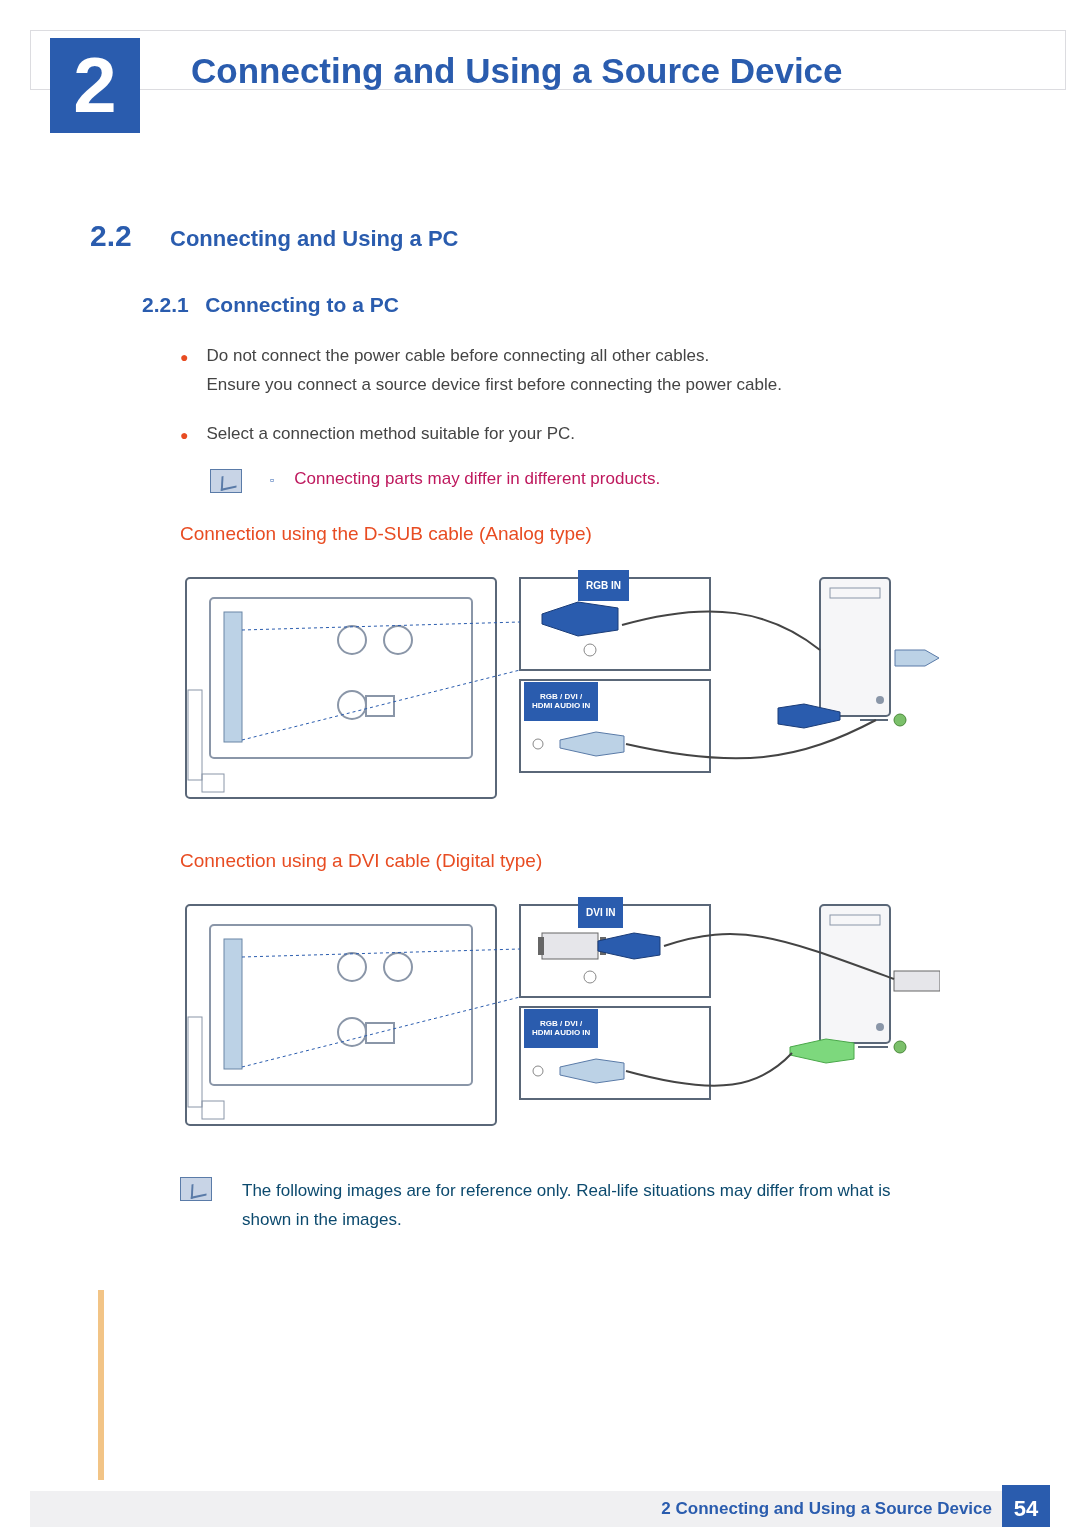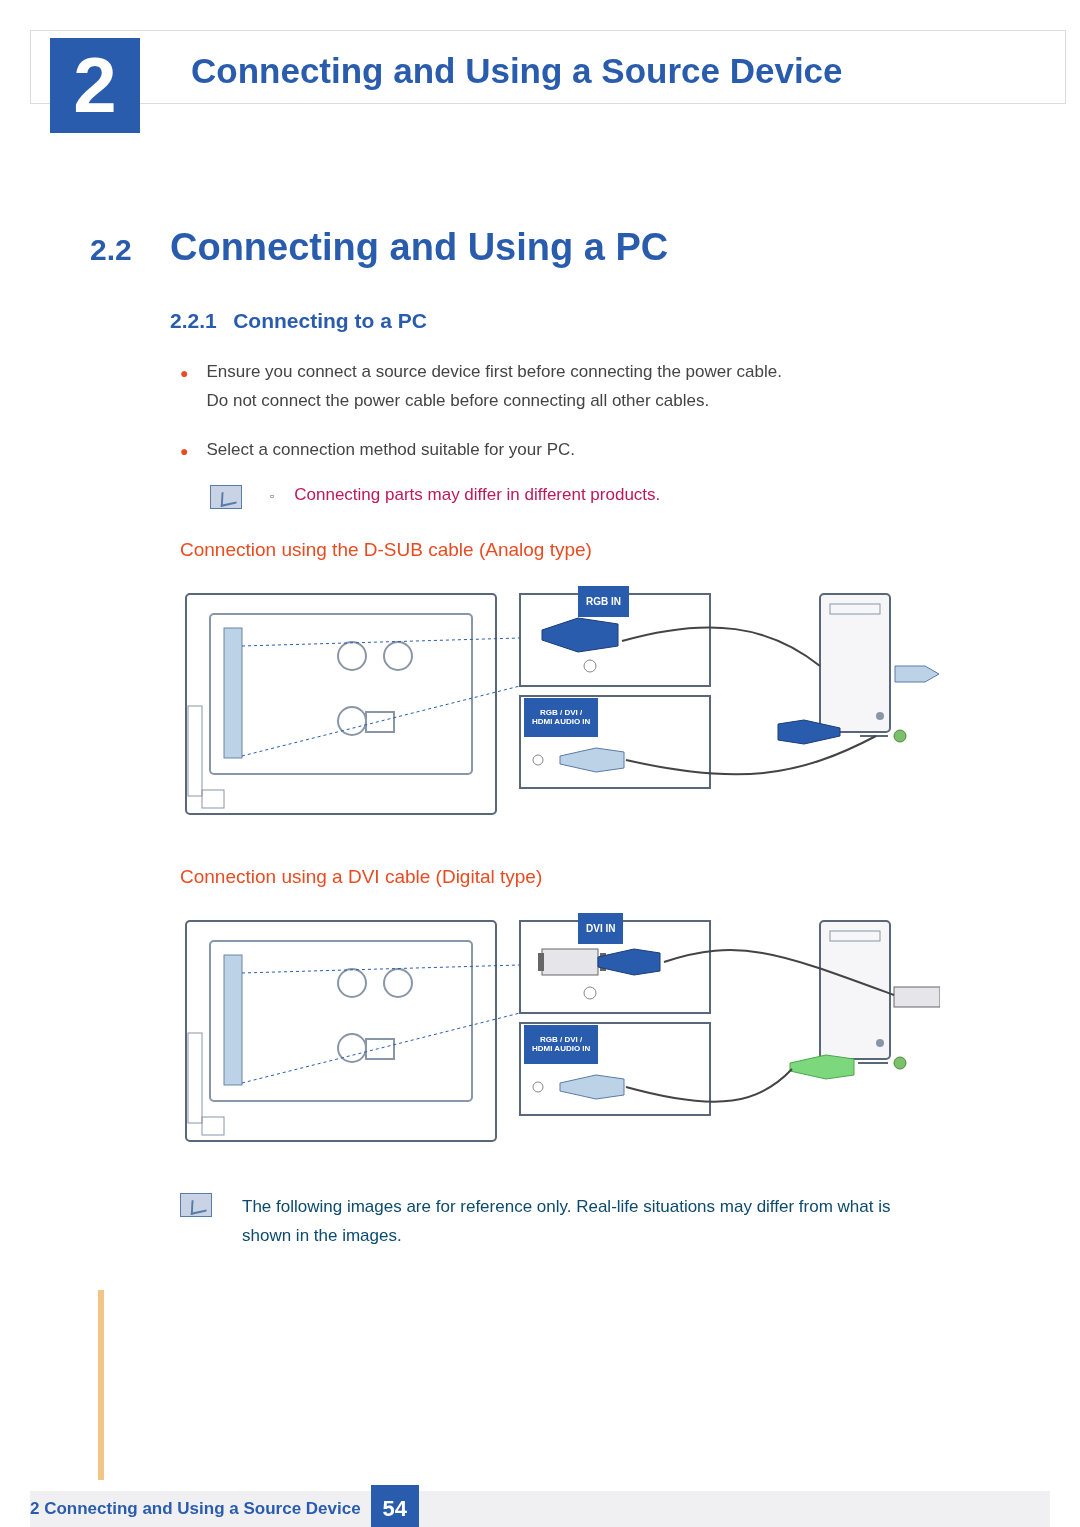--- a/index.html
+++ b/index.html
@@ -1,47 +1,47 @@
 <!DOCTYPE html>
 <html><head>
 <meta charset="utf-8">
 <style>
   * { box-sizing: border-box; margin: 0; padding: 0; }
   body { font-family: Arial, Helvetica, sans-serif; background: #fff; width: 1080px; height: 1527px; position: relative; color: #333; }
   .page { padding: 0; width: 100%; height: 100%; position: relative; }
-  .top-bar { height: 74px; border: 1px solid #dcdce0; margin: 30px 14px 0 30px; position: relative; background: #fff; }
+  .top-bar { height: 60px; border: 1px solid #dcdce0; margin: 30px 14px 0 30px; position: relative; background: #fff; }
   .chapter-box { position: absolute; left: 50px; top: 8px; width: 90px; height: 95px; background: #2a5cae; display: flex; align-items: center; justify-content: center; z-index: 2; }
   .chapter-num { color: #fff; font-size: 78px; font-weight: 800; font-family: "Arial Black", Arial, sans-serif; }
   .chapter-title { position: absolute; left: 160px; top: 20px; font-size: 35px; font-weight: 700; color: #2a5cae; }
   .content { padding: 100px 90px 0 90px; }
   .section-row { display: flex; align-items: baseline; margin-bottom: 40px; }
   .section-num { color: #2a5cae; font-size: 30px; font-weight: 700; width: 80px; margin-top: 29px; }
-  .section-title { color: #2a5cae; font-size: 38px; font-weight: 700; }
-  .subsection-row { margin-left: 80px; margin-bottom: 25px; }
+  .section-title { color: #2a5cae; font-size: 22px; font-weight: 700; }
+  .subsection-row { margin-left: 52px; margin-bottom: 25px; }
   .subsection-num { color: #2a5cae; font-size: 21px; font-weight: 700; margin-right: 12px; }
   .subsection-title { color: #2a5cae; font-size: 21px; font-weight: 700; }
   .bullet-list { margin-left: 90px; margin-right: 20px; }
   .bullet-item { display: flex; margin-bottom: 20px; font-size: 17px; line-height: 1.7; color: #444; }
   .bullet-dot { color: #e84c22; font-size: 14px; margin-right: 18px; margin-top: 4px; flex-shrink: 0; }
   .note-row { display: flex; align-items: flex-start; margin-left: 120px; margin-bottom: 30px; }
   .note-icon { width: 32px; height: 24px; background: #c8d4e6; border: 1px solid #5a7ba8; margin-right: 28px; flex-shrink: 0; position: relative; }
   .note-icon::after { content: ""; position: absolute; right: 4px; bottom: 3px; width: 14px; height: 12px; border-left: 2px solid #5a7ba8; border-bottom: 2px solid #5a7ba8; transform: rotate(-12deg) skewX(-15deg); }
   .note-marker { color: #2a5cae; font-size: 12px; margin-right: 20px; margin-top: 4px; }
   .note-text { font-size: 17px; color: #be185d; }
   .subheading { color: #e84c22; font-size: 19px; font-weight: 400; margin-left: 90px; margin-bottom: 25px; margin-top: 10px; }
   
   .diagram { margin: 0 90px 40px 90px; position: relative; }
   .diag-svg { display: block; }
   .port-label { position: absolute; background: #2a5cae; color: #fff; font-size: 10px; padding: 10px 8px; font-weight: 600; }
   
   .bottom-note { display: flex; align-items: flex-start; margin: 0 90px 0 90px; }
   .bottom-note .note-icon { margin-right: 30px; }
   .bottom-note-text { font-size: 17px; color: #0c4a6e; line-height: 1.7; }
   
-  .footer { position: absolute; bottom: 30px; left: 30px; right: 30px; height: 36px; background: #f0f0f2; display: flex; justify-content: flex-start; align-items: center; }
+  .footer { position: absolute; bottom: 30px; left: 30px; right: 30px; height: 36px; background: #f0f0f2; display: flex; justify-content: flex-end; align-items: center; }
   .footer-label { color: #2a5cae; font-size: 17px; font-weight: 700; margin-right: 10px; }
   .footer-page { background: #2a5cae; color: #fff; font-size: 22px; font-weight: 800; width: 48px; height: 48px; display: flex; align-items: center; justify-content: center; }
   .side-stripe { position: absolute; left: 98px; top: 1260px; width: 6px; height: 190px; background: #f2c486; }
 </style>
 </head>
 <body>
 
 <div class="page">
   <div class="chapter-box">
     <span class="chapter-num">2</span>
@@ -58,22 +58,22 @@
 
     <div class="subsection-row">
       <span class="subsection-num">2.2.1</span>
       <span class="subsection-title">Connecting to a PC</span>
     </div>
 
     <div class="bullet-list">
       <div class="bullet-item">
         <span class="bullet-dot">●</span>
         <div>
+          <div>Do not connect the power cable before connecting all other cables.</div>
           <div>Ensure you connect a source device first before connecting the power cable.</div>
-          <div>Do not connect the power cable before connecting all other cables.</div>
         </div>
       </div>
       <div class="bullet-item">
         <span class="bullet-dot">●</span>
         <div>
           <div>Select a connection method suitable for your PC.</div>
         </div>
       </div>
     </div>
 

